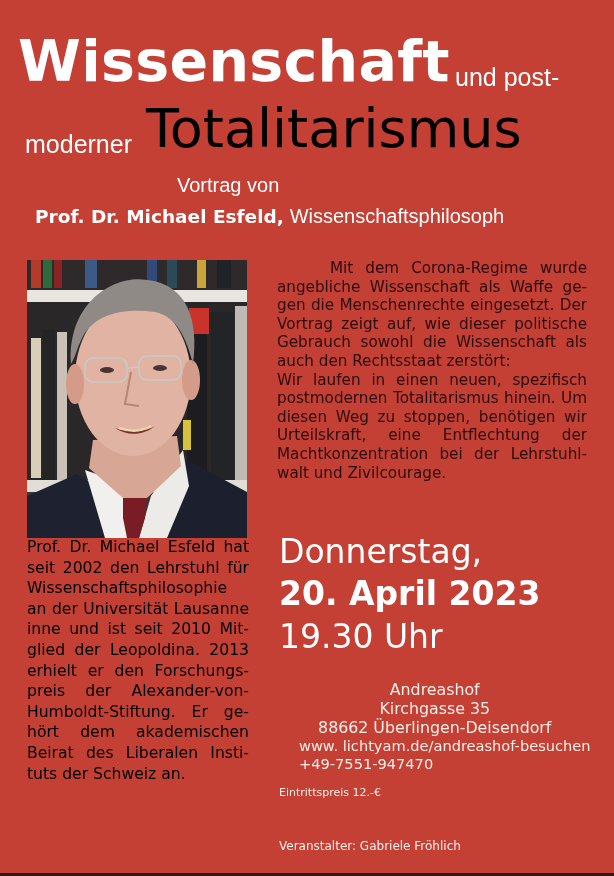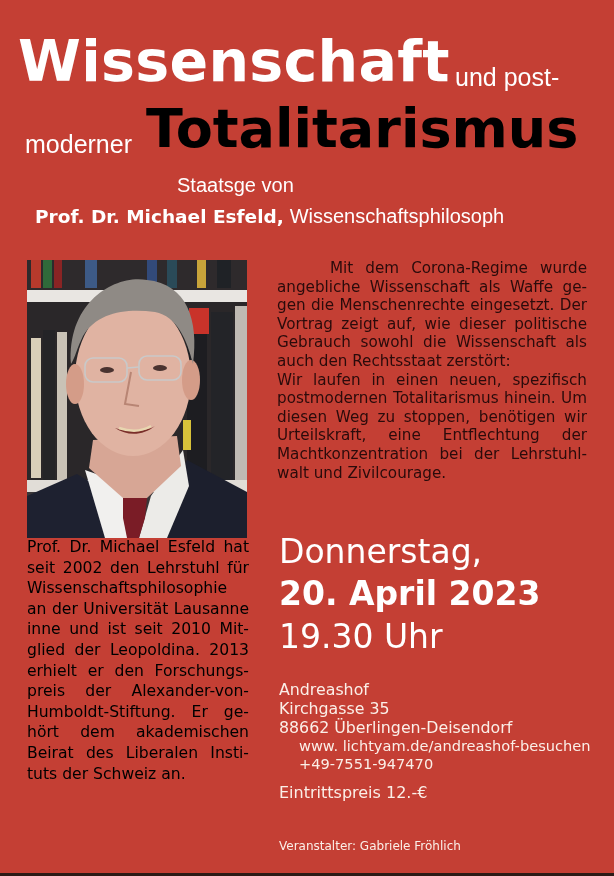--- a/index.html
+++ b/index.html
@@ -37,21 +37,21 @@
       left: 17px; top: 130px;
       font-family: "Liberation Sans", sans-serif;
       font-size: 25px;
       line-height: 28px;
       color: #ffffff;
       margin-left: 8px;
     }
     .title-2 {
       left: 146px; top: 97px;
       font-family: "DejaVu Sans", sans-serif;
-      font-weight: bold;
+      font-weight: normal;
       font-size: 54px;
       line-height: 64px;
       color: #000000;
     }
     .vortrag {
       left: 177px; top: 173px;
       font-family: "Liberation Sans", sans-serif;
       font-size: 20px;
       line-height: 24px;
     }
@@ -111,25 +111,25 @@
       font-size: 33px;
       line-height: 40px;
     }
 
     .venue {
       position: absolute;
       left: 279px; top: 680px;
       color: #fbefe8;
     }
     .venue .l { display: block; white-space: nowrap; }
-    .venue .big { font-size: 15.8px; line-height: 19px; }
+    .venue .big { font-size: 15.8px; line-height: 19px; text-align: center; }
     .venue .mid { font-size: 14.6px; line-height: 17.5px; margin-left: 20px; }
     .price {
       left: 279px; top: 784px;
-      font-size: 16px;
+      font-size: 11px;
       line-height: 18px;
       color: #fbefe8;
     }
     .organizer {
       left: 279px; top: 806px;
       font-size: 12px;
       line-height: 16px;
       color: #fbefe8;
       margin-top: 32px;
     }
@@ -142,21 +142,21 @@
     }
   </style>
 </head>
 <body>
 
 <div class="abs title-1">Wissenschaft</div>
 <div class="abs title-1-small">und post-</div>
 <div class="abs title-2-small">moderner</div>
 <div class="abs title-2">Totalitarismus</div>
 
-<div class="abs vortrag">Staatsge von</div>
+<div class="abs vortrag">Vortrag von</div>
 <div class="abs speaker">
   <b>Prof. Dr. Michael Esfeld,</b>
   <span class="role">Wissenschaftsphilosoph</span>
 </div>
 
 <div class="photo" title="Portrait of Prof. Dr. Michael Esfeld in front of a bookshelf">
   <svg width="220" height="278" viewBox="0 0 220 278" xmlns="http://www.w3.org/2000/svg">
 
     <rect x="0" y="0" width="220" height="278" fill="#3a3638"></rect>
     <rect x="0" y="0" width="220" height="30" fill="#2e2a2c"></rect>

